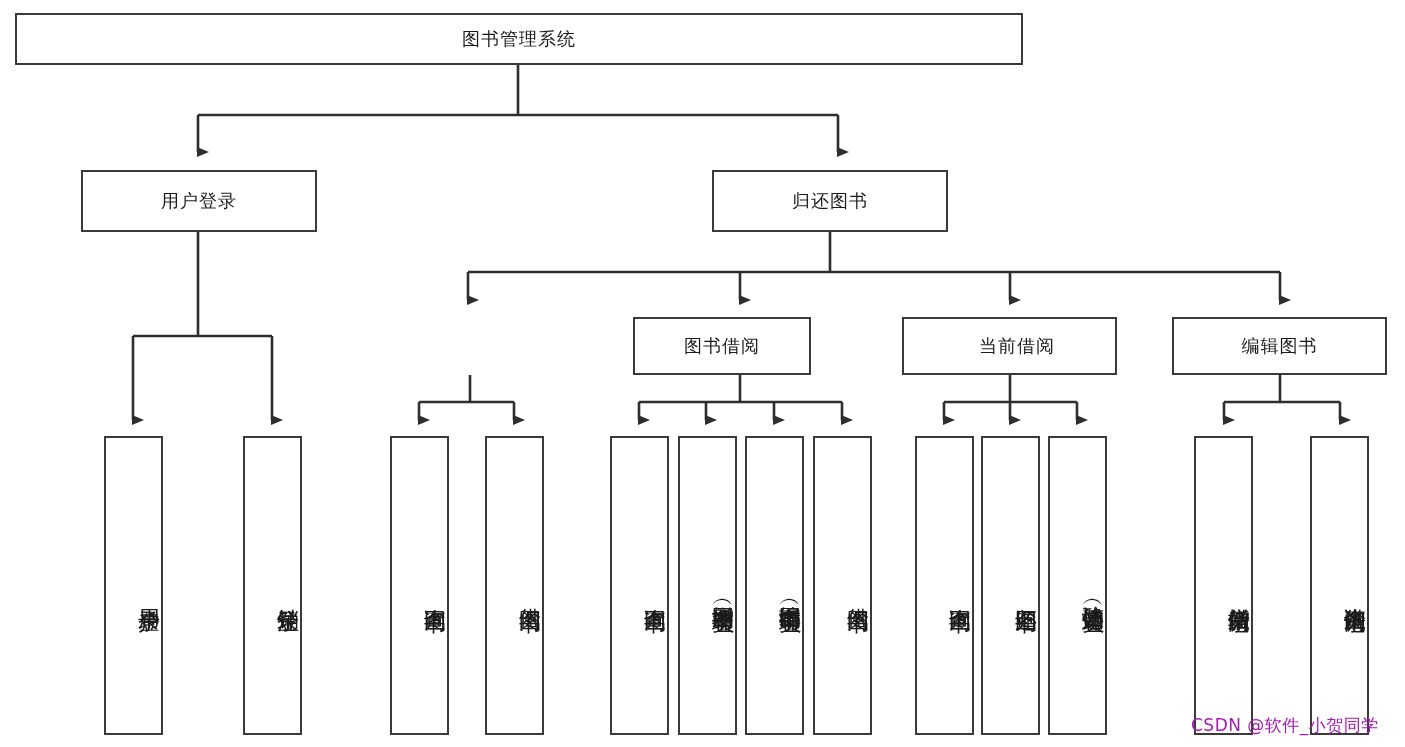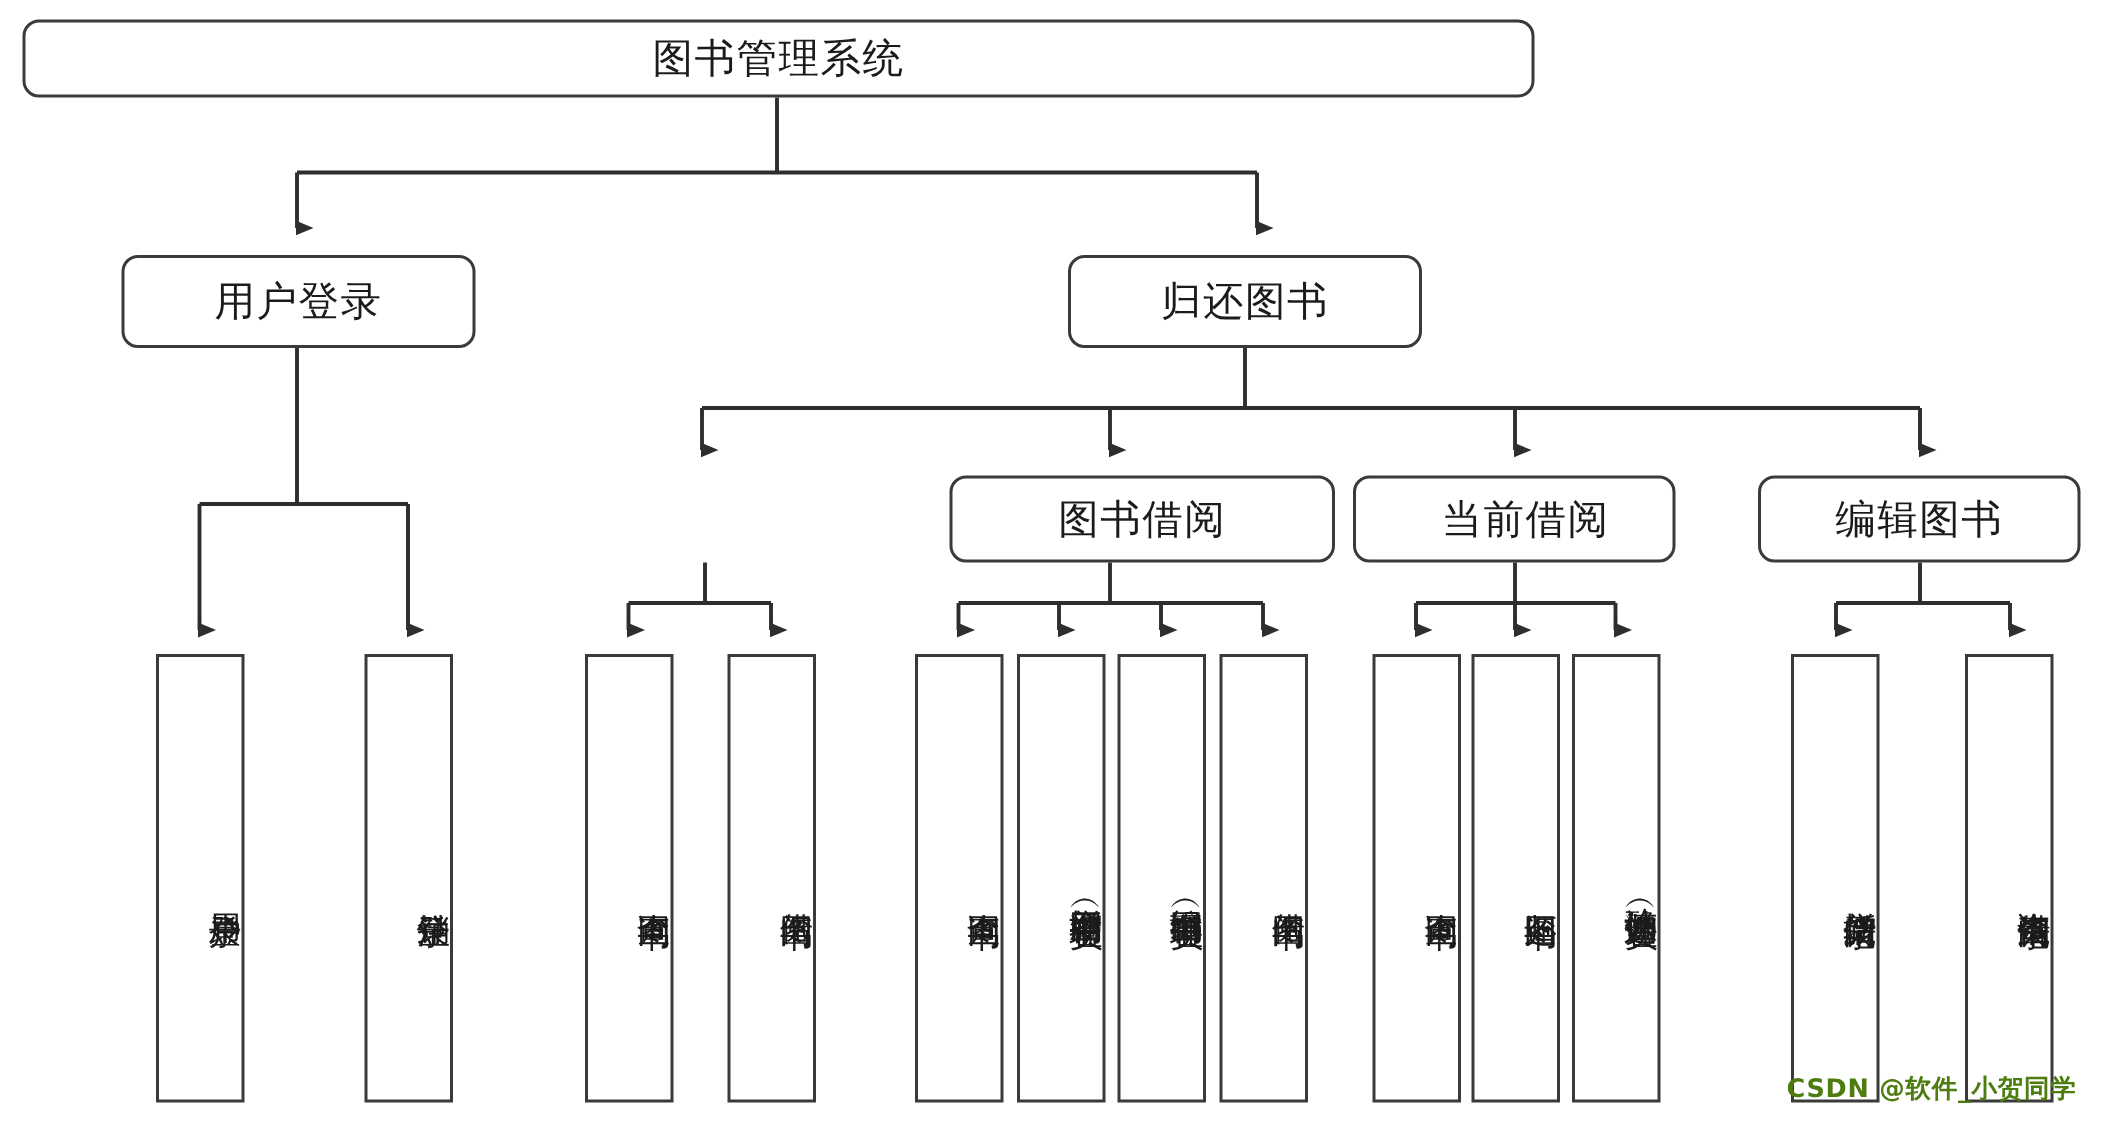--- a/index.html
+++ b/index.html
@@ -29,23 +29,22 @@
     box-sizing: border-box;
     border: 2px solid #3a3a3a;
     background: #ffffff;
     display: flex;
     align-items: center;
     justify-content: center;
     color: #1b1b1b;
     z-index: 2;
   }
   .node.horiz {
-    font-size: 27px;
+    font-size: 18px;
     letter-spacing: 1px;
-    border-radius: 11px;
   }
   .node.vert {
     writing-mode: vertical-rl;
     text-orientation: upright;
     font-size: 22px;
     line-height: 1.12;
     letter-spacing: 1px;
     padding-top: 14px;
     align-items: flex-start;
     justify-content: center;
@@ -53,25 +52,24 @@
   }
   .node.vert .vtext {
     writing-mode: vertical-rl;
     text-orientation: upright;
     display: block;
     white-space: nowrap;
   }
   .watermark {
     position: absolute;
     font-size: 17px;
-    color: #4d7c0f;
+    color: #a21caf;
     white-space: nowrap;
     z-index: 5;
     letter-spacing: 0.5px;
-    font-weight: bold;
   }
 </style>
 </head>
 <body>
 
 <div id="canvas">
 
   <svg id="edges" viewBox="0 0 1405 747" xmlns="http://www.w3.org/2000/svg">
     <defs>
       <marker id="arrow" viewBox="0 0 10 12" refX="5" refY="11" markerWidth="10" markerHeight="12" orient="auto-start-reverse" markerUnits="userSpaceOnUse">
@@ -126,21 +124,21 @@
     <span>图书管理系统</span>
   </div>
 
   <div class="node horiz" style="left:81px; top:170px; width:236px; height:62px;">
     <span>用户登录</span>
   </div>
   <div class="node horiz" style="left:712px; top:170px; width:236px; height:62px;">
     <span>归还图书</span>
   </div>
 
-  <div class="node horiz" style="left:633px; top:317px; width:257px; height:58px;">
+  <div class="node horiz" style="left:633px; top:317px; width:178px; height:58px;">
     <span>图书借阅</span>
   </div>
   <div class="node horiz" style="left:902px; top:317px; width:215px; height:58px;padding-left:15px;">
     <span>当前借阅</span>
   </div>
   <div class="node horiz" style="left:1172px; top:317px; width:215px; height:58px;">
     <span>编辑图书</span>
   </div>
 
   <div class="node vert" style="left:104px; top:436px; width:59px; height:299px;">

